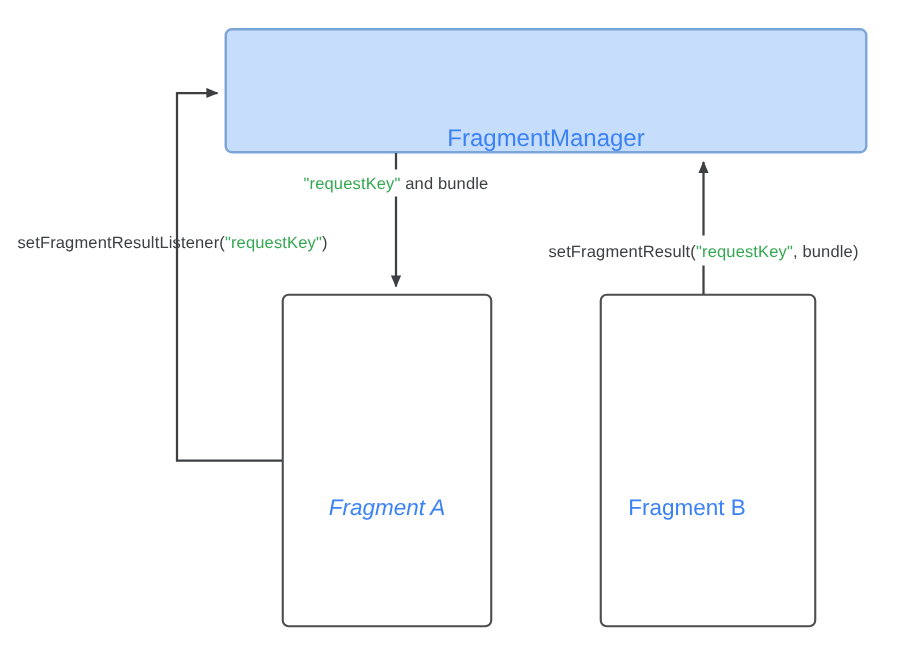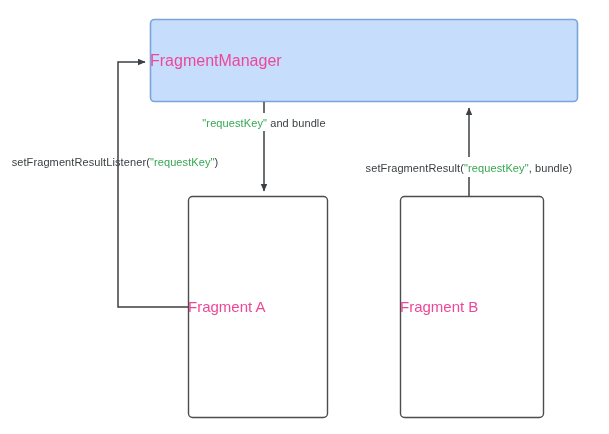--- a/index.html
+++ b/index.html
@@ -19,25 +19,27 @@
   }
   #diagram-svg {
     position: absolute;
     left: 0;
     top: 0;
     width: 609px;
     height: 434px;
   }
   .node-label {
     position: absolute;
-    color: #ec4899;
+    text-align: center;
+    color: #3b82f6;
     font-size: 15px;
     line-height: 1;
     white-space: nowrap;
     pointer-events: none;
+    margin-top: 32px;
   }
   .edge-label {
     position: absolute;
     text-align: center;
     font-size: 11px;
     line-height: 1;
     color: #3c4043;
     white-space: nowrap;
     letter-spacing: 0.1px;
   }
@@ -65,20 +67,21 @@
   #label-fragment-manager {
     left: 150px;
     top: 53px;
     width: 428px;
     font-size: 16px;
   }
   #label-fragment-a {
     left: 188px;
     top: 299px;
     width: 140px;
+    font-style: italic;
   }
   #label-fragment-b {
     left: 400px;
     top: 299px;
     width: 116px;
   }
 </style>
 </head>
 <body>
 

